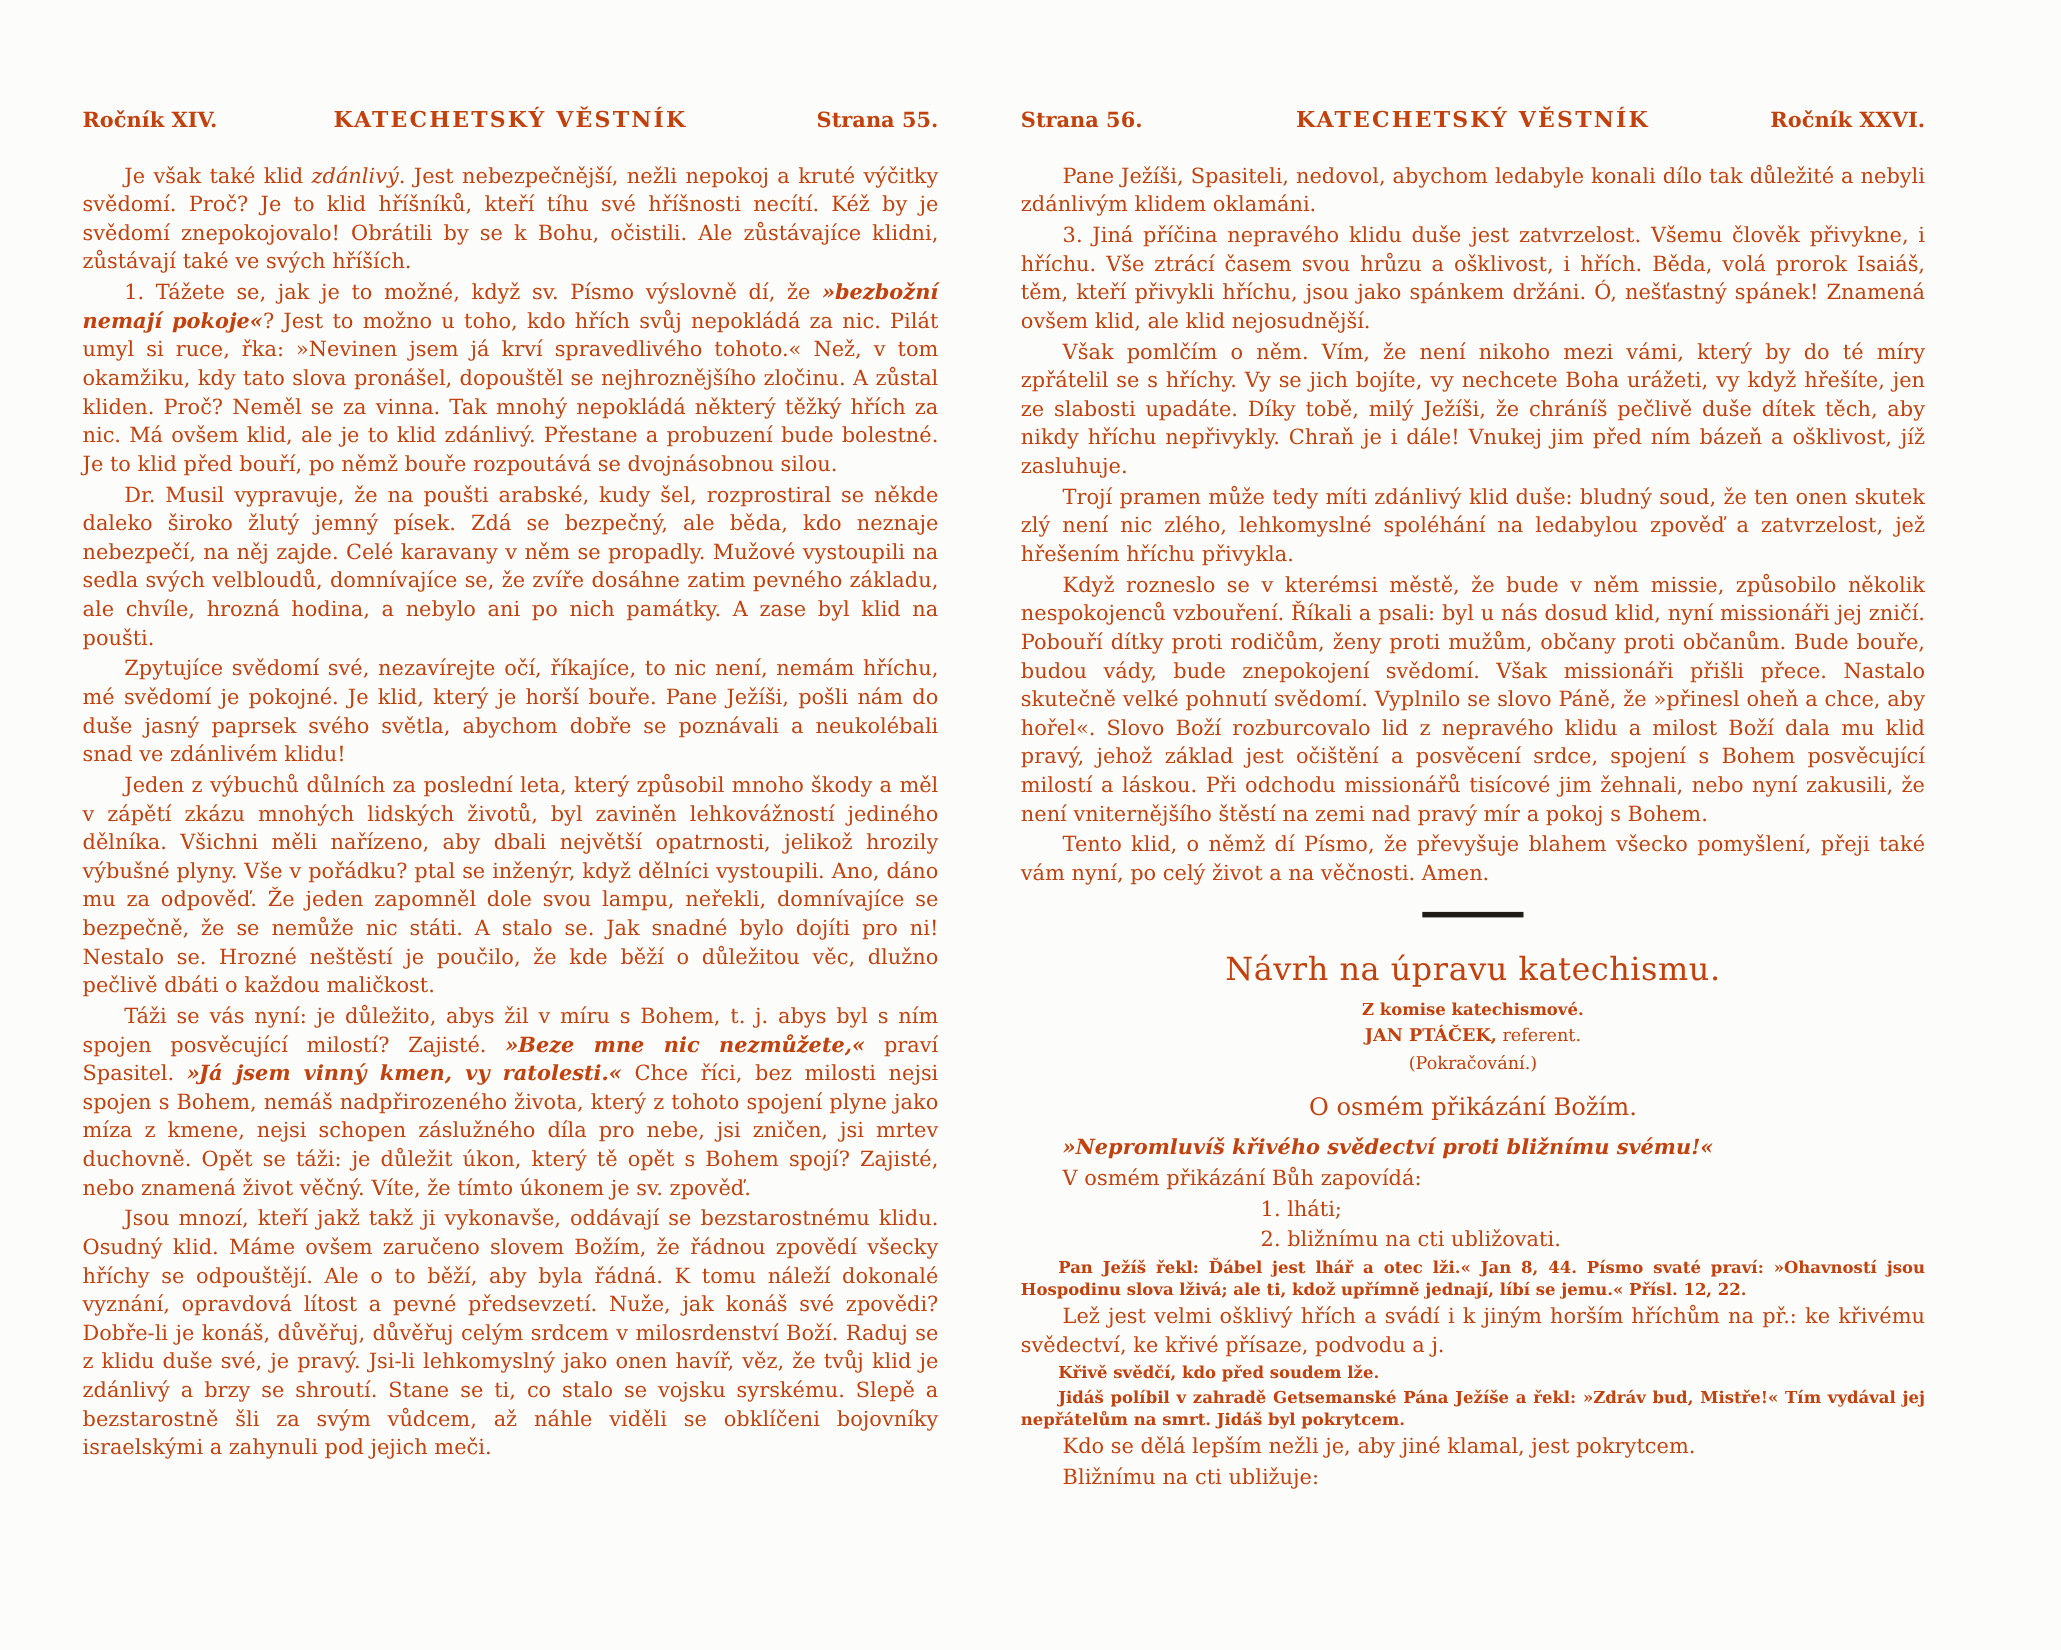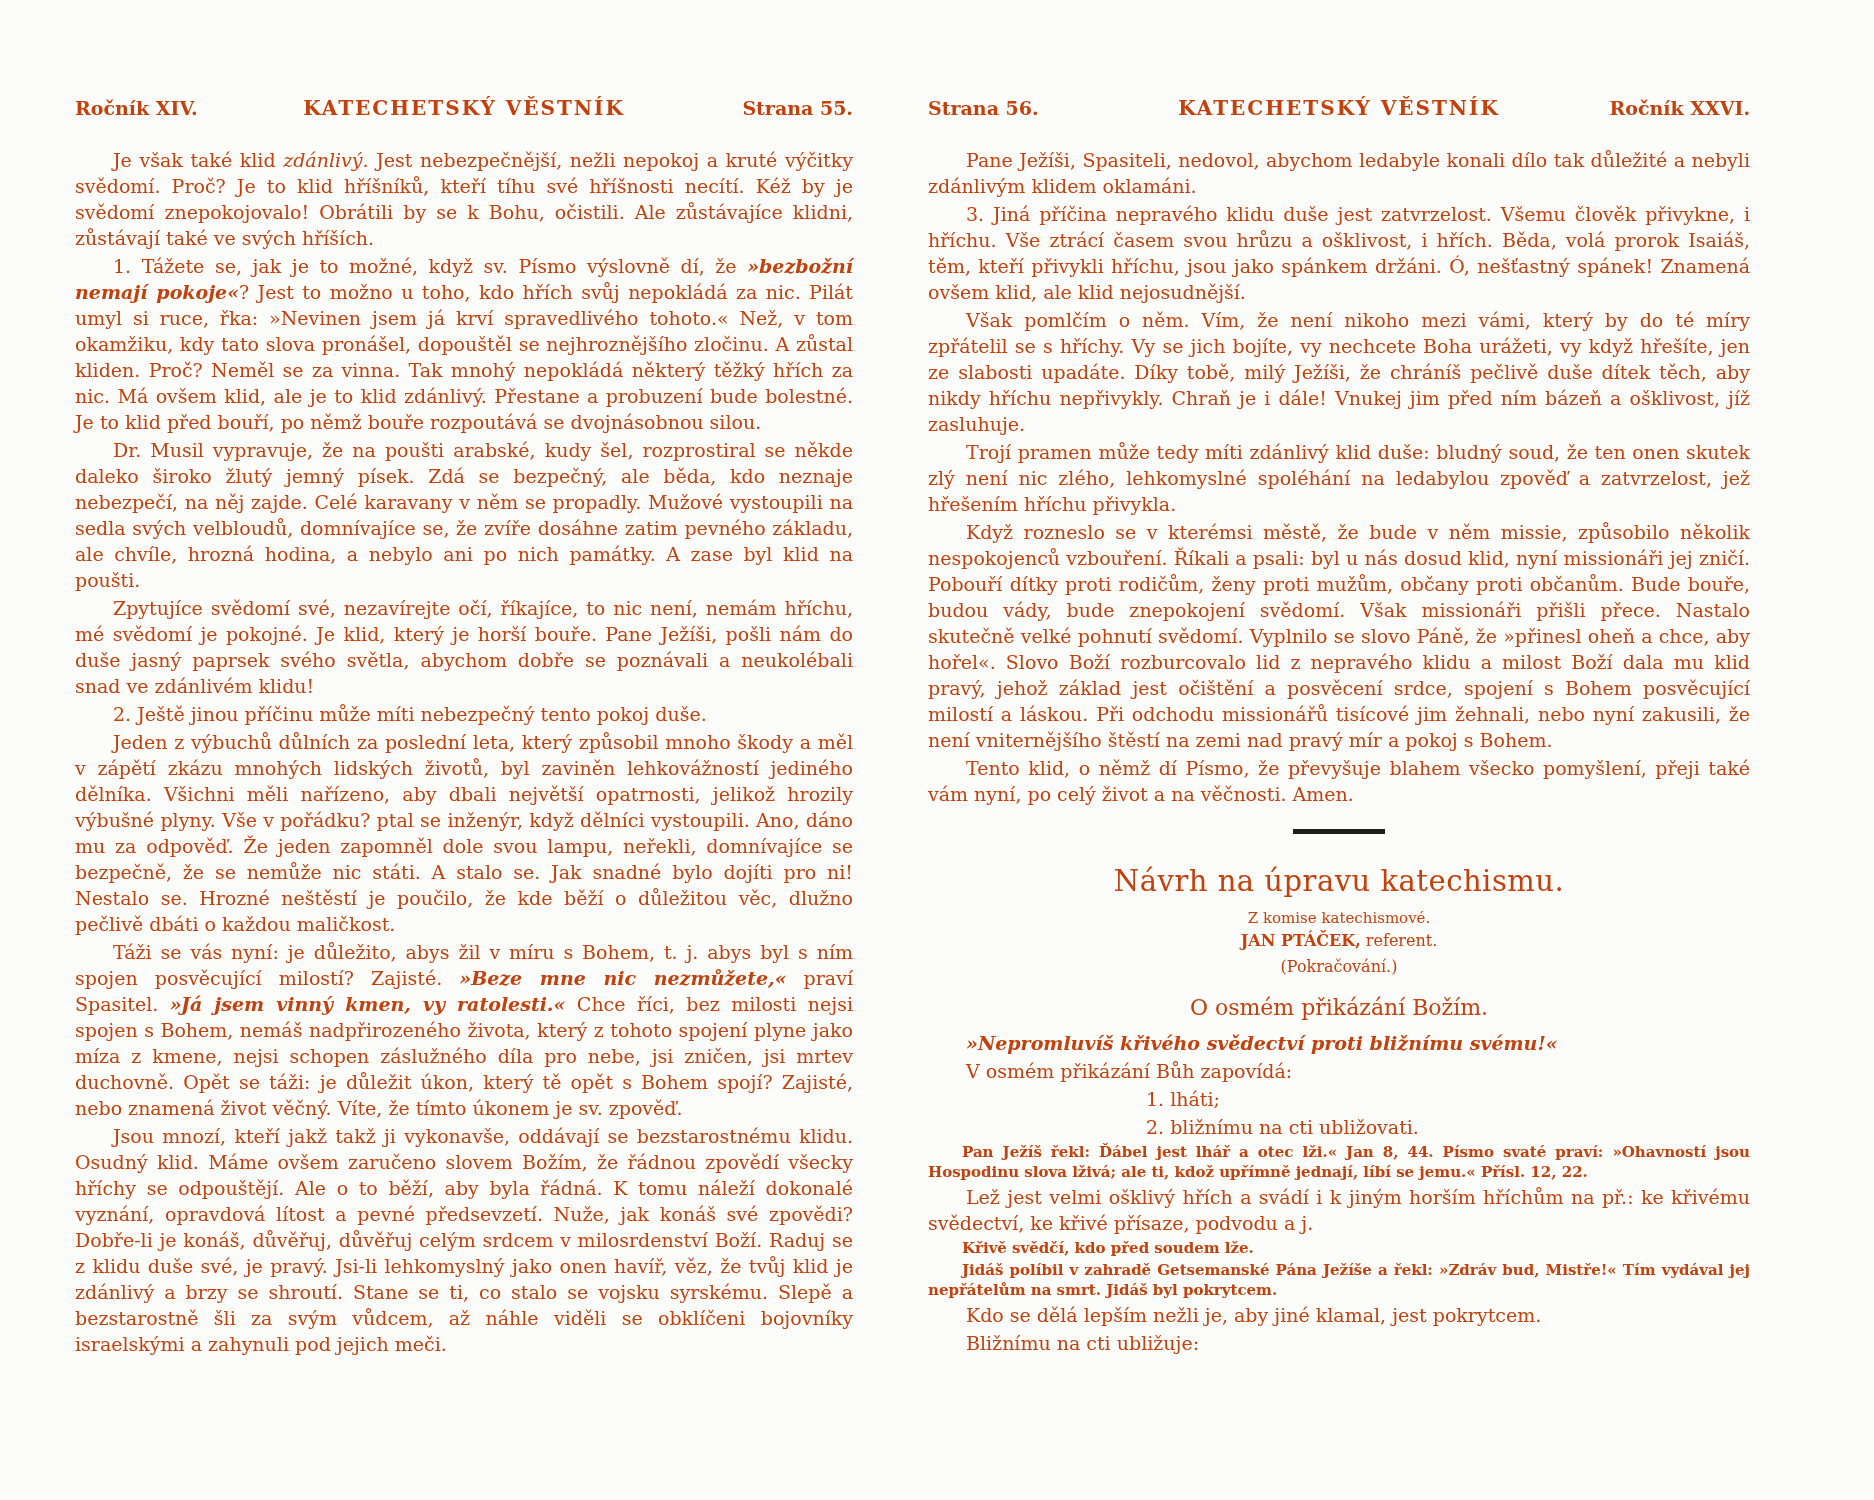--- a/index.html
+++ b/index.html
@@ -58,21 +58,21 @@
     margin: 22px auto 0 auto;
   }
   .blk-title {
     text-align: center;
     font-size: 29px;
     font-weight: normal;
     letter-spacing: 0.5px;
     margin: 30px 0 10px 0;
     line-height: 34px;
   }
-  .blk-subtitle { text-align: center; font-size: 15px; line-height: 20px; margin: 0; }
+  .blk-subtitle { text-align: center; font-size: 15px; line-height: 20px; margin: 0; font-weight: bold; }
   .blk-byline   { text-align: center; font-size: 16px; line-height: 22px; margin: 2px 0; }
   .blk-note     { text-align: center; font-size: 16px; line-height: 22px; margin: 4px 0 16px 0; }
   .blk-section  { text-align: center; font-size: 22px; line-height: 28px; margin: 6px 0 8px 0; }
 
   .seg-italic { font-style: italic; }
   .seg-bold   { font-weight: bold; }
 </style>
 </head>
 <body>
 
@@ -82,21 +82,20 @@
     <header class="page-header">
       <span class="hdr-left">Ročník XIV.</span>
       <span class="hdr-center">KATECHETSKÝ VĚSTNÍK</span>
       <span class="hdr-right">Strana 55.</span>
     </header>
     <div class="page-body">
         <p class="blk blk-p"><span>Je však také klid </span><span class="seg-italic">zdánlivý</span><span>. Jest nebezpečnější, nežli nepokoj a kruté výčitky svědomí. Proč? Je to klid hříšníků, kteří tíhu své hříšnosti necítí. Kéž by je svědomí znepokojovalo! Obrátili by se k Bohu, očistili. Ale zůstávajíce klidni, zůstávají také ve svých hříších.</span></p>
         <p class="blk blk-p"><span>1. Tážete se, jak je to možné, když sv. Písmo výslovně dí, že </span><span class="seg-italic seg-bold">»bezbožní nemají pokoje«</span><span>? Jest to možno u toho, kdo hřích svůj nepokládá za nic. Pilát umyl si ruce, řka: »Nevinen jsem já krví spravedlivého tohoto.« Než, v tom okamžiku, kdy tato slova pronášel, dopouštěl se nejhroznějšího zločinu. A zůstal kliden. Proč? Neměl se za vinna. Tak mnohý nepokládá některý těžký hřích za nic. Má ovšem klid, ale je to klid zdánlivý. Přestane a probuzení bude bolestné. Je to klid před bouří, po němž bouře rozpoutává se dvojnásobnou silou.</span></p>
         <p class="blk blk-p"><span>Dr. Musil vypravuje, že na poušti arabské, kudy šel, rozprostiral se někde daleko široko žlutý jemný písek. Zdá se bezpečný, ale běda, kdo neznaje nebezpečí, na něj zajde. Celé karavany v něm se propadly. Mužové vystoupili na sedla svých velbloudů, domnívajíce se, že zvíře dosáhne zatim pevného základu, ale chvíle, hrozná hodina, a nebylo ani po nich památky. A zase byl klid na poušti.</span></p>
         <p class="blk blk-p"><span>Zpytujíce svědomí své, nezavírejte očí, říkajíce, to nic není, nemám hříchu, mé svědomí je pokojné. Je klid, který je horší bouře. Pane Ježíši, pošli nám do duše jasný paprsek svého světla, abychom dobře se poznávali a neukolébali snad ve zdánlivém klidu!</span></p>
-        <p class="blk blk-p"><span>2. Ještě jinou příčinu může míti nebezpečný tento pokoj duše.</span></p>
         <p class="blk blk-p"><span>Jeden z výbuchů důlních za poslední leta, který způsobil mnoho škody a měl v zápětí zkázu mnohých lidských životů, byl zaviněn lehkovážností jediného dělníka. Všichni měli nařízeno, aby dbali největší opatrnosti, jelikož hrozily výbušné plyny. Vše v pořádku? ptal se inženýr, když dělníci vystoupili. Ano, dáno mu za odpověď. Že jeden zapomněl dole svou lampu, neřekli, domnívajíce se bezpečně, že se nemůže nic státi. A stalo se. Jak snadné bylo dojíti pro ni! Nestalo se. Hrozné neštěstí je poučilo, že kde běží o důležitou věc, dlužno pečlivě dbáti o každou maličkost.</span></p>
         <p class="blk blk-p"><span>Táži se vás nyní: je důležito, abys žil v míru s Bohem, t. j. abys byl s ním spojen posvěcující milostí? Zajisté. </span><span class="seg-italic seg-bold">»Beze mne nic nezmůžete,«</span><span> praví Spasitel. </span><span class="seg-italic seg-bold">»Já jsem vinný kmen, vy ratolesti.«</span><span> Chce říci, bez milosti nejsi spojen s Bohem, nemáš nadpřirozeného života, který z tohoto spojení plyne jako míza z kmene, nejsi schopen záslužného díla pro nebe, jsi zničen, jsi mrtev duchovně. Opět se táži: je důležit úkon, který tě opět s Bohem spojí? Zajisté, nebo znamená život věčný. Víte, že tímto úkonem je sv. zpověď.</span></p>
         <p class="blk blk-p"><span>Jsou mnozí, kteří jakž takž ji vykonavše, oddávají se bezstarostnému klidu. Osudný klid. Máme ovšem zaručeno slovem Božím, že řádnou zpovědí všecky hříchy se odpouštějí. Ale o to běží, aby byla řádná. K tomu náleží dokonalé vyznání, opravdová lítost a pevné předsevzetí. Nuže, jak konáš své zpovědi? Dobře-li je konáš, důvěřuj, důvěřuj celým srdcem v milosrdenství Boží. Raduj se z klidu duše své, je pravý. Jsi-li lehkomyslný jako onen havíř, věz, že tvůj klid je zdánlivý a brzy se shroutí. Stane se ti, co stalo se vojsku syrskému. Slepě a bezstarostně šli za svým vůdcem, až náhle viděli se obklíčeni bojovníky israelskými a zahynuli pod jejich meči.</span></p>
       </div>
   </section>
 
   <section class="page page-right">
     <header class="page-header">
       <span class="hdr-left">Strana 56.</span>
       <span class="hdr-center">KATECHETSKÝ VĚSTNÍK</span>

